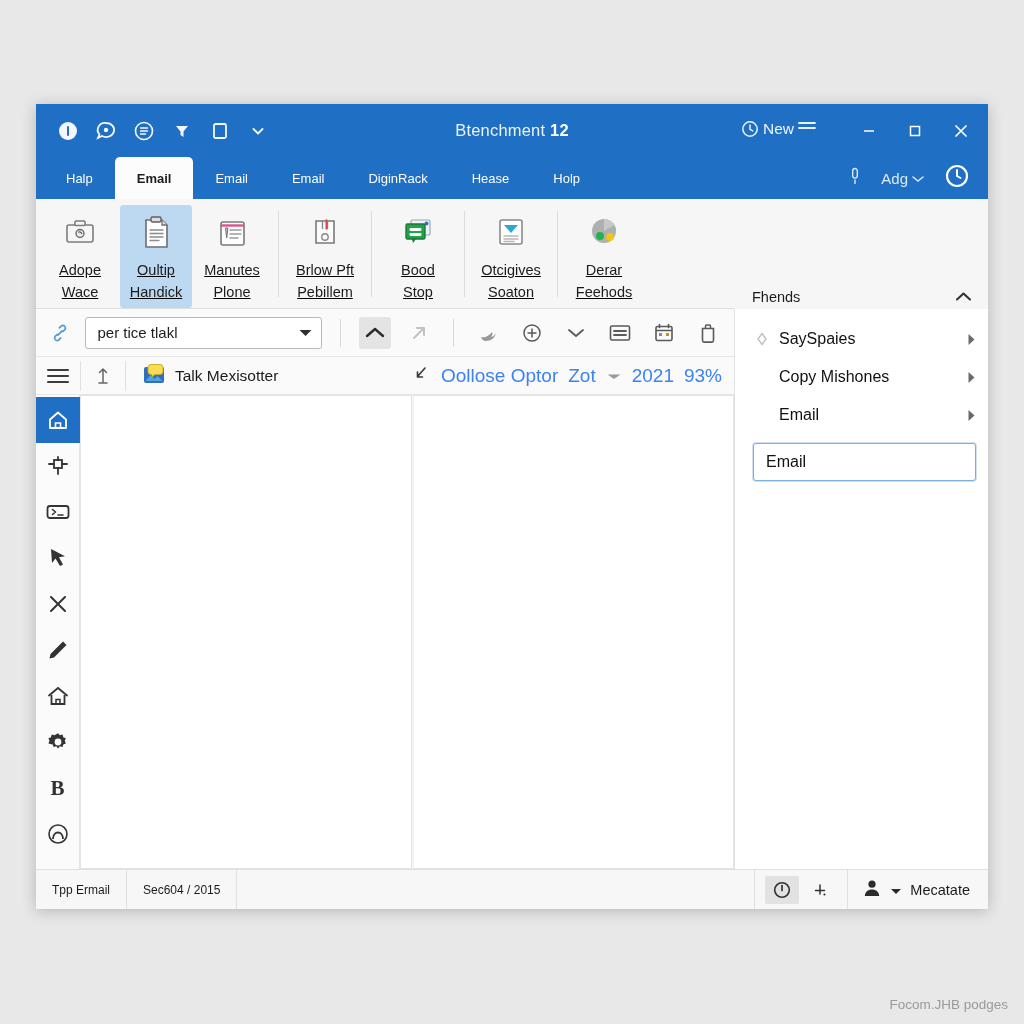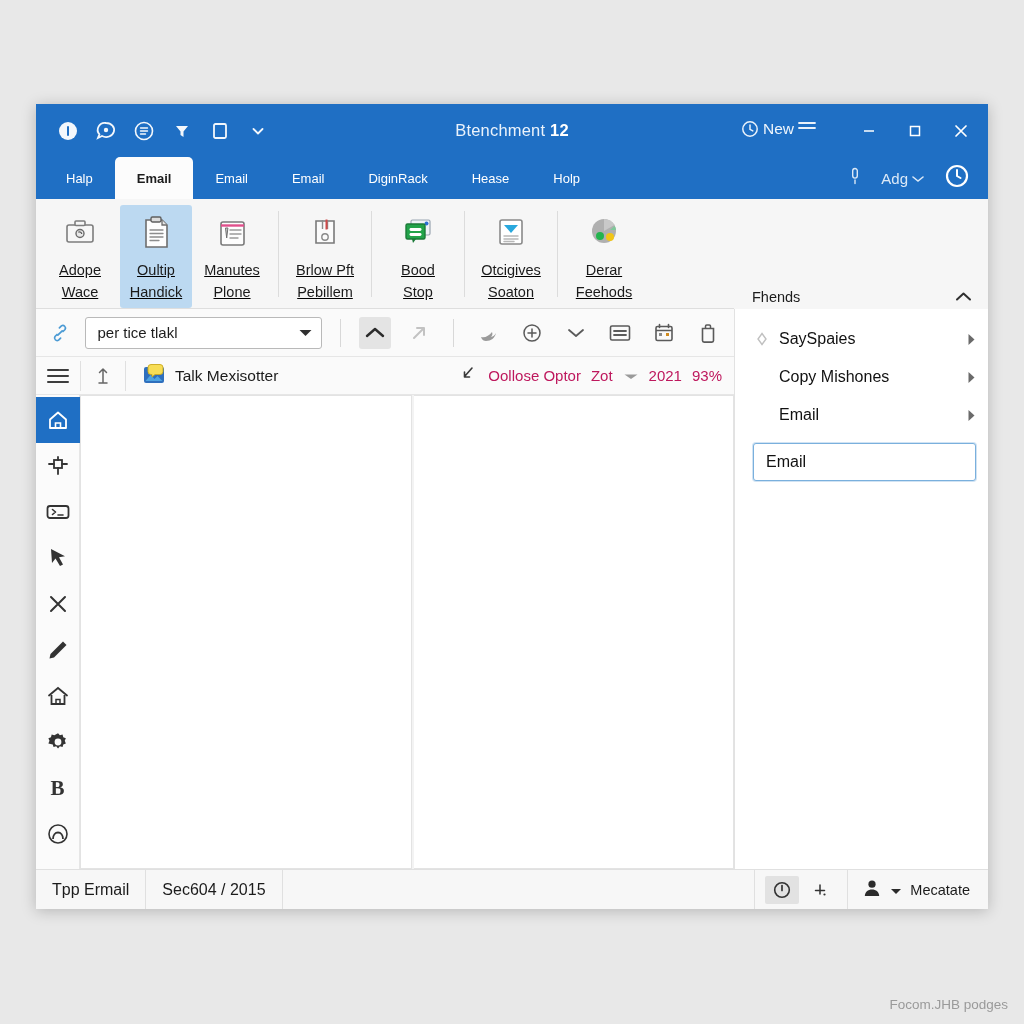--- a/index.html
+++ b/index.html
@@ -139,21 +139,21 @@
   
   .dochdr {
     height: 38px; background: #fafafa; border-bottom: 1px solid #e6e6e6;
     display: flex; align-items: center; flex: none;
   }
   .burger { width: 44px; height: 38px; display:flex; align-items:center; justify-content:center; cursor:pointer; color:#444; }
   .dsep { width: 1px; height: 30px; background: #e0e0e0; }
   .dochdr .dl { display: flex; align-items: center; gap: 9px; padding-left: 16px; }
   .dochdr .dl .nm { font-size: 15.5px; color: #1b1b1b; }
   .dochdr-right { margin-left: auto; display: flex; align-items: center; gap: 10px; padding-right: 12px; }
-  .dochdr-right .it { font-size: 15px; color: #be185d; cursor: pointer; }
+  .dochdr-right .it { font-size: 19px; color: #3b82f6; cursor: pointer; }
 
   
   .content { flex: 1; display: flex; min-height: 0; }
   .rail {
     width: 44px; background: #fbfbfb; border-right: 1px solid #e6e6e6;
     display: flex; flex-direction: column; align-items: center;
     padding-top: 2px; flex: none;
   }
   .rail-item {
     width: 44px; height: 46px; display: flex; align-items: center;
@@ -188,21 +188,21 @@
     box-shadow: 0 0 0 1px rgba(122,176,221,.35);
   }
 
   
   .statusbar {
     height: 40px; background: #f7f7f7; border-top: 1px solid #e0e0e0;
     display: flex; align-items: center; flex: none;
   }
   .scell {
     height: 40px; display: flex; align-items: center;
-    padding: 0 16px; font-size: 16px; color: #1b1b1b;
+    padding: 0 16px; font-size: 12px; color: #1b1b1b;
     border-right: 1px solid #e0e0e0; cursor: pointer; white-space: nowrap;
   }
   .status-right { margin-left: auto; display: flex; align-items: center; height: 40px; }
   .sbtn {
     width: 34px; height: 28px; display: flex; align-items: center;
     justify-content: center; cursor: pointer; border-radius: 2px; color: #333;
   }
   .sbtn.on { background: #e2e2e2; }
   .sgrp {
     display: flex; align-items: center; gap: 4px; height: 40px;

